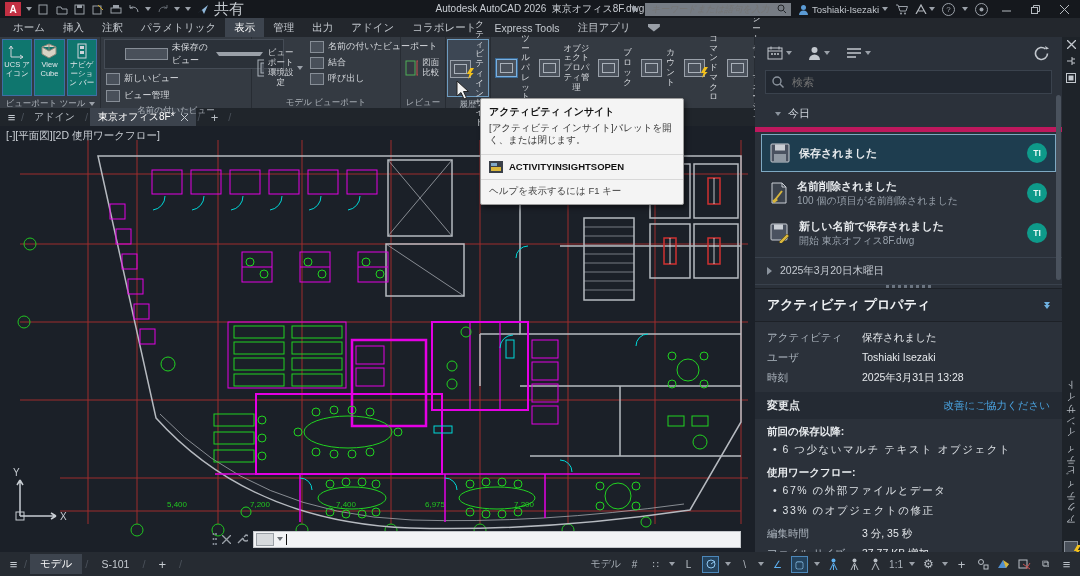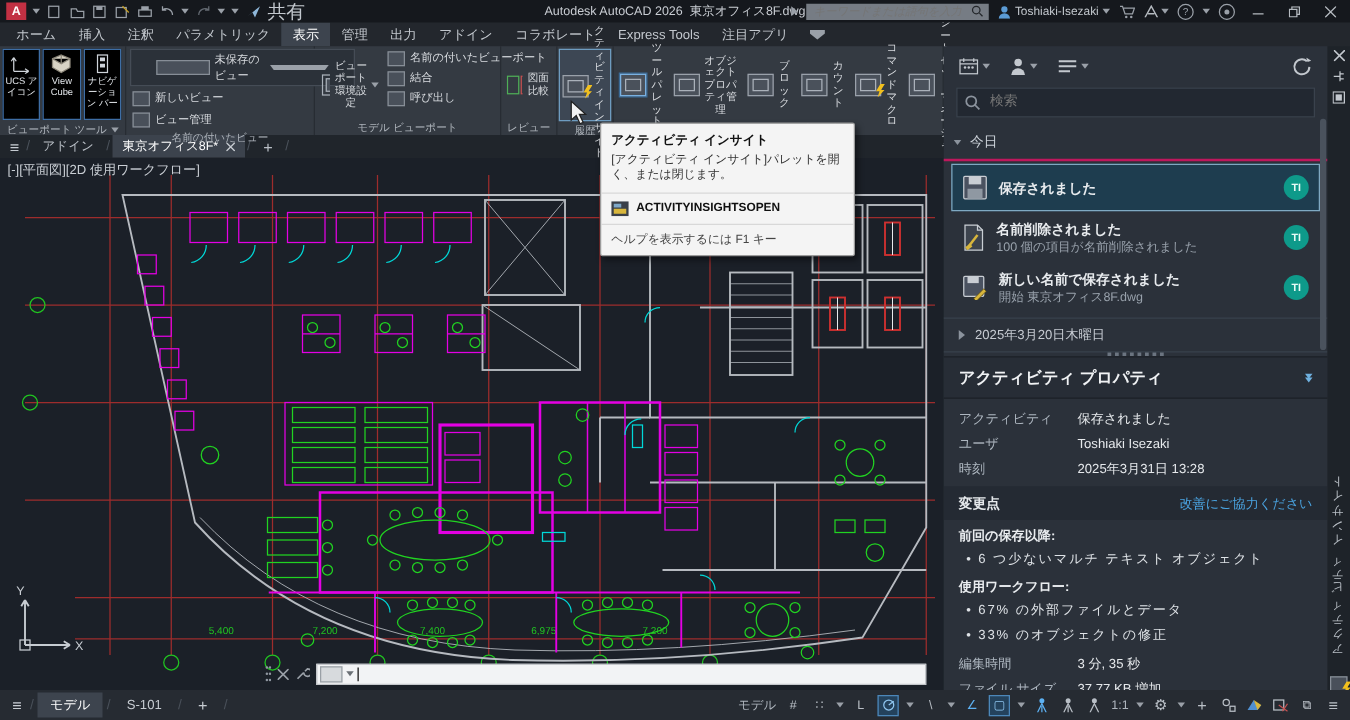--- a/index.html
+++ b/index.html
@@ -25,21 +25,21 @@
   .rtab{padding:3px 9px 2px;color:#c3c8ce;display:flex;align-items:center}
   .rtab.active{background:#3d444e;color:#fff}
   .tabcaret{display:flex;align-items:center;padding:0 8px}
 
   
   .ribbon{position:absolute;top:37px;left:0;width:754px;height:71px;background:#343a42;display:flex;z-index:20}
   .rpanel{position:relative;border-right:1px solid #272c33;display:flex;flex-direction:column}
   .rbody{flex:1;display:flex;padding:2px 3px;gap:3px;align-items:flex-start}
   .rlabel{height:13px;font-size:8.5px;color:#aeb4bb;display:flex;align-items:center;justify-content:center;gap:3px;white-space:nowrap}
   .vtool{width:31px;height:52px;display:flex;flex-direction:column;align-items:center;padding-top:3px;gap:1px;
-         border:1px solid #3e6ea5;background:#000000;font-size:7.5px;text-align:center;color:#e2e6ea;line-height:1.2}
+         border:1px solid #3e6ea5;background:#0f766e;font-size:7.5px;text-align:center;color:#e2e6ea;line-height:1.2}
   .bigbtn{display:flex;flex-direction:row;align-items:center;justify-content:flex-start;gap:2px;padding:2px 2px 0;
           font-size:8.5px;line-height:1.15;text-align:center;color:#d9dce0;min-width:36px;height:54px}
   .bigbtn.hl{border:1px solid #6e9cc0;background:#3d4754}
   .vcol{display:flex;flex-direction:column;gap:1px}
   .vrow{display:flex;align-items:center;gap:4px;font-size:9px;color:#d9dce0;padding:1px 2px;white-space:nowrap}
   .vdrop{display:flex;align-items:center;gap:4px;background:#2b3139;border:1px solid #454c56;font-size:9px;padding:1px 20px;width:138px}
   .vdrop span{flex:1}
   .minigrid{display:grid;grid-template-columns:repeat(3,14px);grid-auto-rows:14px;gap:2px;margin-left:4px;margin-top:2px}
   .mini{background:#49505a;border:1px solid #6b727c}
   .mini.sel{border-color:#5aa0dc;background:#3a495a}
@@ -80,22 +80,22 @@
   .g-grid::before{content:"#"} .g-L::before{content:"L"} .g-back::before{content:"\\"}
   .g-angle::before{content:"\2220"} .g-plus::before{content:"+"} .g-menu::before{content:"\2261";font-size:13px}
   .g-gear::before{content:"\2699";font-size:12px} .g-dots::before{content:"\2237"}
   .g-win::before{content:"\25A2"} .g-full::before{content:"\29C9"}
 
   
   .palette{position:absolute;top:37px;left:755px;width:307px;height:515px;background:#2b313a;display:flex;flex-direction:column;z-index:20}
   .ptoolbar{height:32px;display:flex;align-items:center;gap:16px;padding:0 12px;flex:none}
   .pticon{display:flex;align-items:center;gap:3px}
   .psearch{margin:1px 10px 6px;height:22px;background:#222831;border:1px solid #3a424d;display:flex;align-items:center;gap:6px;padding:0 6px;flex:none}
-  .psearch input{flex:1;border:0;background:transparent;outline:none;color:#aab2bb;font-size:11px;font-family:Liberation Mono, monospace}
-  .pgroup{display:flex;align-items:center;gap:7px;padding:6px 8px;color:#cdd3da;font-size:11px;border-bottom:2px solid #be185d}
+  .psearch input{flex:1;border:0;background:transparent;outline:none;color:#aab2bb;font-size:11px;font-family:Liberation Serif, serif}
+  .pgroup{display:flex;align-items:center;gap:7px;padding:6px 20px;color:#cdd3da;font-size:11px;border-bottom:5px solid #be185d}
   .pitem{margin:2px 6px 0;padding:4px 8px;display:flex;align-items:center;gap:9px;border:1px solid transparent;min-height:28px}
   .pitem.sel{background:#1e3d4f;border-color:#7fa9c2}
   .ptxt{flex:1;min-width:0}
   .tit{font-weight:bold;color:#e8ebee;font-size:11px;white-space:nowrap}
   .sub{color:#99a2ac;font-size:10px;white-space:nowrap}
   .avatar{width:20px;height:20px;border-radius:50%;background:#0e9a8a;color:#e8faf6;font-size:8.5px;font-weight:bold;display:flex;align-items:center;justify-content:center;flex:none}
   .pcollapsed{margin-top:5px;padding:6px 12px;border-top:1px solid #39414c;border-bottom:1px solid #39414c;color:#c6cbd2;display:flex;gap:8px;align-items:center;font-size:10.5px}
   .dragdots{height:10px;display:flex;align-items:center;justify-content:center;gap:3px}
   .dragdots i{width:3px;height:3px;background:#6b7480;display:block}
   .phead{display:flex;align-items:center;justify-content:space-between;padding:7px 12px;background:#272d36;border-top:1px solid #1d2127;border-bottom:1px solid #1d2127;font-size:13px;font-weight:bold;color:#f0f2f4}

